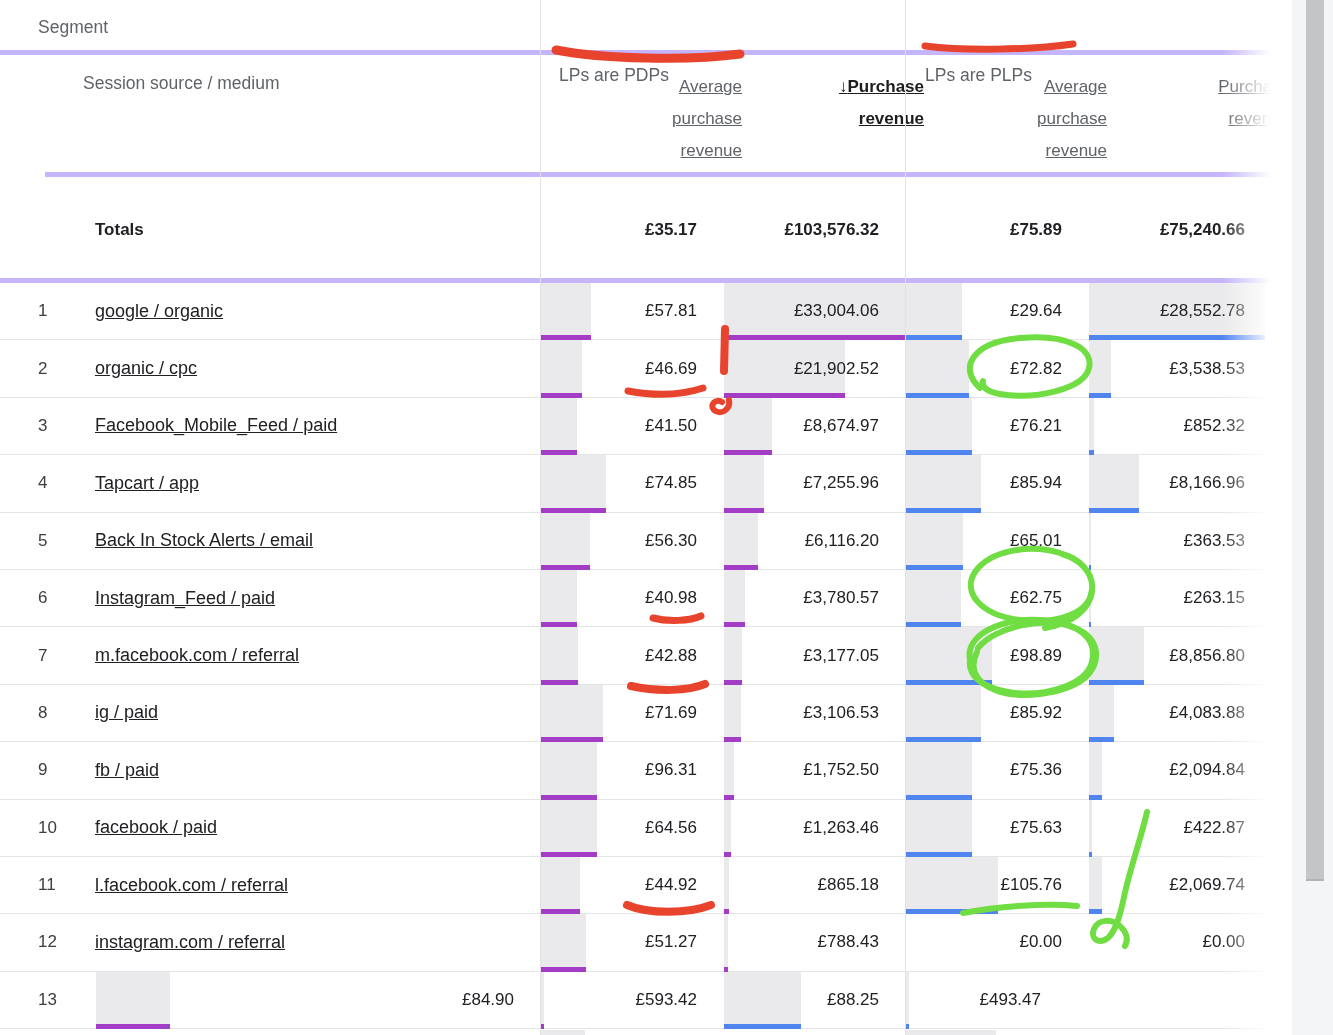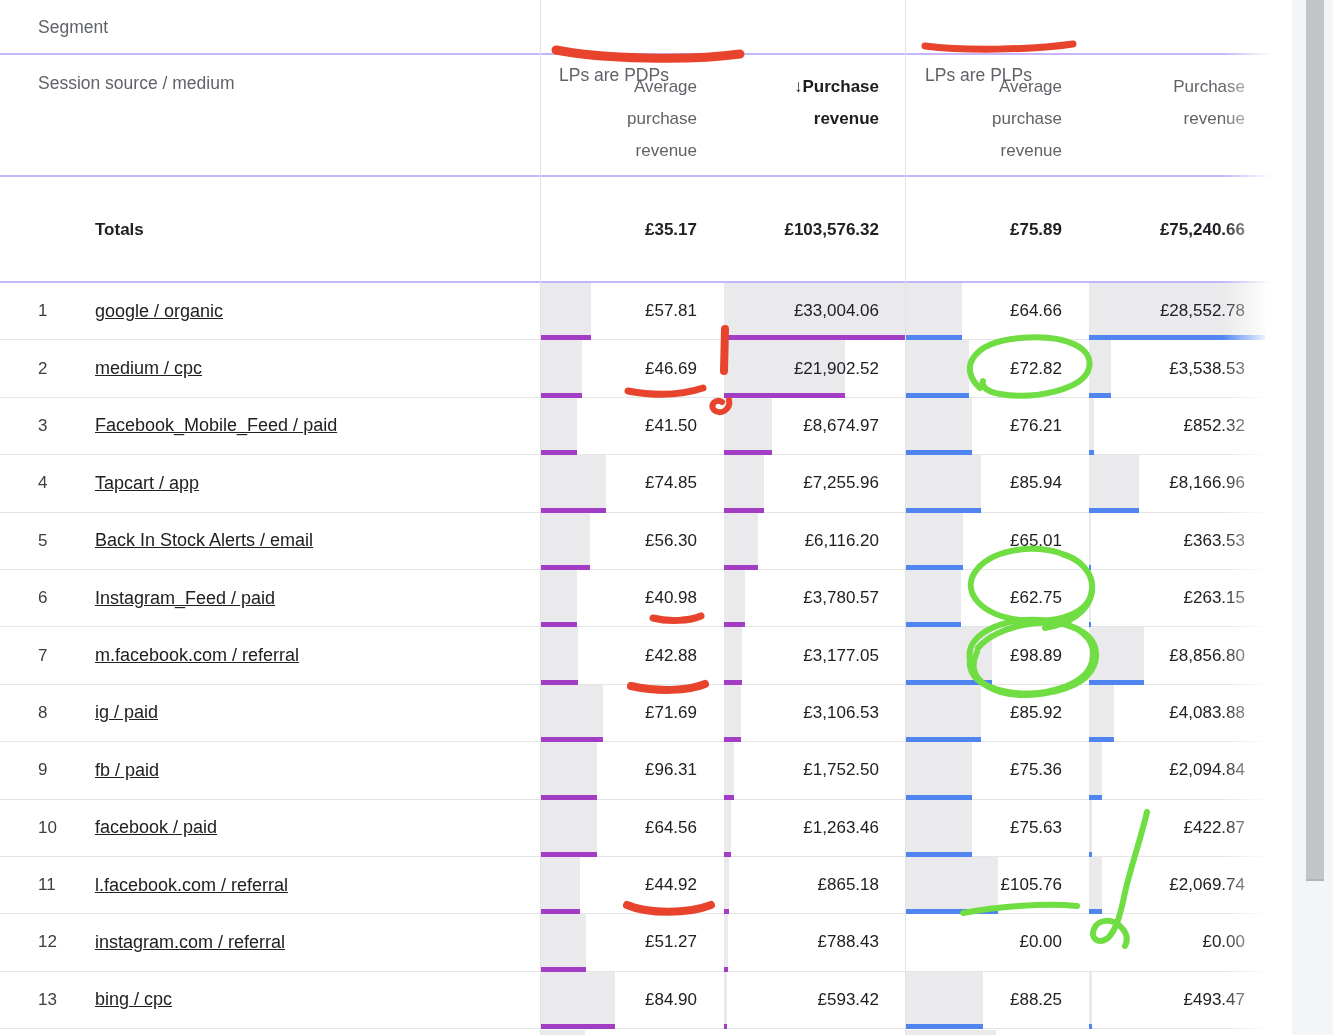--- a/index.html
+++ b/index.html
@@ -2,29 +2,29 @@
 <html><head>
 <meta charset="utf-8">
 <style>
   html,body{margin:0;padding:0;}
   body{
     width:1333px;height:1035px;overflow:hidden;position:relative;
     background:#fff;font-family:"Liberation Sans", sans-serif;
     -webkit-font-smoothing:antialiased;
   }
   .table{position:absolute;left:0;top:0;width:1292px;}
-  .hrow{display:grid;box-sizing:border-box;border-bottom:2px solid #c4b5fd;}
+  .hrow{display:grid;box-sizing:border-box;border-bottom:5px solid #c4b5fd;}
   .seg-row{grid-template-columns:540px 366px 386px;height:55px;}
   .seg-cell{color:#5f6368;font-size:17.5px;line-height:55px;padding-left:38px;box-sizing:border-box;}
   .grp-cell{color:#5f6368;font-size:17.5px;line-height:55px;padding-left:19px;box-sizing:border-box;margin-top:48px;}
-  .colhdr-row{grid-template-columns:540px 183px 182px 183px 204px;height:122px;}
+  .colhdr-row{grid-template-columns:540px 183px 182px 183px 204px;height:122px;margin-left:45px;}
   .dim-cell{color:#5f6368;font-size:17.5px;padding:18px 0 0 38px;box-sizing:border-box;}
   .mhdr{box-sizing:border-box;text-align:right;padding:16px 26px 0 0;color:#5f6368;font-size:17px;line-height:32px;}
   .mhdr.last{padding-right:47px;}
-  .mhdr .hdr{display:inline-block;width:96px;}
+  .mhdr .hdr{display:inline-block;width:96px;text-decoration:underline;}
   .mhdr.sorted{color:#1c1d1f;font-weight:bold;}
   .totals-row{grid-template-columns:95px 445px 183px 182px 183px 204px;height:106px;}
   .totals-label{font-weight:bold;color:#202124;font-size:17px;line-height:106px;}
   .tval{font-weight:bold;color:#202124;font-size:17px;line-height:106px;text-align:right;padding-right:26px;box-sizing:border-box;}
   .tval.last{padding-right:47px;}
   .drow{display:grid;grid-template-columns:95px 445px 183px 182px 183px 204px;height:57.4px;
         box-sizing:border-box;border-bottom:1px solid #e4e5e7;position:relative;}
   .cell{box-sizing:border-box;display:flex;align-items:center;}
   .num{padding-left:38px;color:#3c4043;font-size:17px;}
   .lbl{color:#202124;font-size:18px;text-decoration:underline;}
@@ -87,31 +87,31 @@
     <div class="cell val">
           <div class="bar purple" style="width: 50.2886px; --barc: #a43dc6;"></div>
           <span>£57.81</span>
         </div>
     <div class="cell val">
           <div class="bar purple" style="width: 182px; --barc: #a43dc6;"></div>
           <span>£33,004.06</span>
         </div>
     <div class="cell val">
           <div class="bar blue" style="width: 56.2474px; --barc: #5085f0;"></div>
-          <span>£64.66</span>
+          <span>£29.64</span>
         </div>
     <div class="cell val last">
           <div class="bar blue" style="width: 176px; --barc: #5085f0;"></div>
           <span>£28,552.78</span>
         </div>
   </div>
 
   <div class="drow">
     <div class="cell num">2</div>
-    <div class="cell lbl">medium / cpc</div>
+    <div class="cell lbl">organic / cpc</div>
     <div class="cell val">
           <div class="bar purple" style="width: 40.6154px; --barc: #a43dc6;"></div>
           <span>£46.69</span>
         </div>
     <div class="cell val">
           <div class="bar purple" style="width: 120.781px; --barc: #a43dc6;"></div>
           <span>£21,902.52</span>
         </div>
     <div class="cell val">
           <div class="bar blue" style="width: 63.3457px; --barc: #5085f0;"></div>
@@ -326,21 +326,20 @@
     <div class="cell val">
           <span>£0.00</span>
         </div>
     <div class="cell val last">
           <span>£0.00</span>
         </div>
   </div>
 
   <div class="drow">
     <div class="cell num">13</div>
-    <div class="cell lbl">bing / cpc</div>
     <div class="cell val">
           <div class="bar purple" style="width: 73.854px; --barc: #a43dc6;"></div>
           <span>£84.90</span>
         </div>
     <div class="cell val">
           <div class="bar purple" style="width: 3.2724px; --barc: #a43dc6;"></div>
           <span>£593.42</span>
         </div>
     <div class="cell val">
           <div class="bar blue" style="width: 76.7682px; --barc: #5085f0;"></div>

